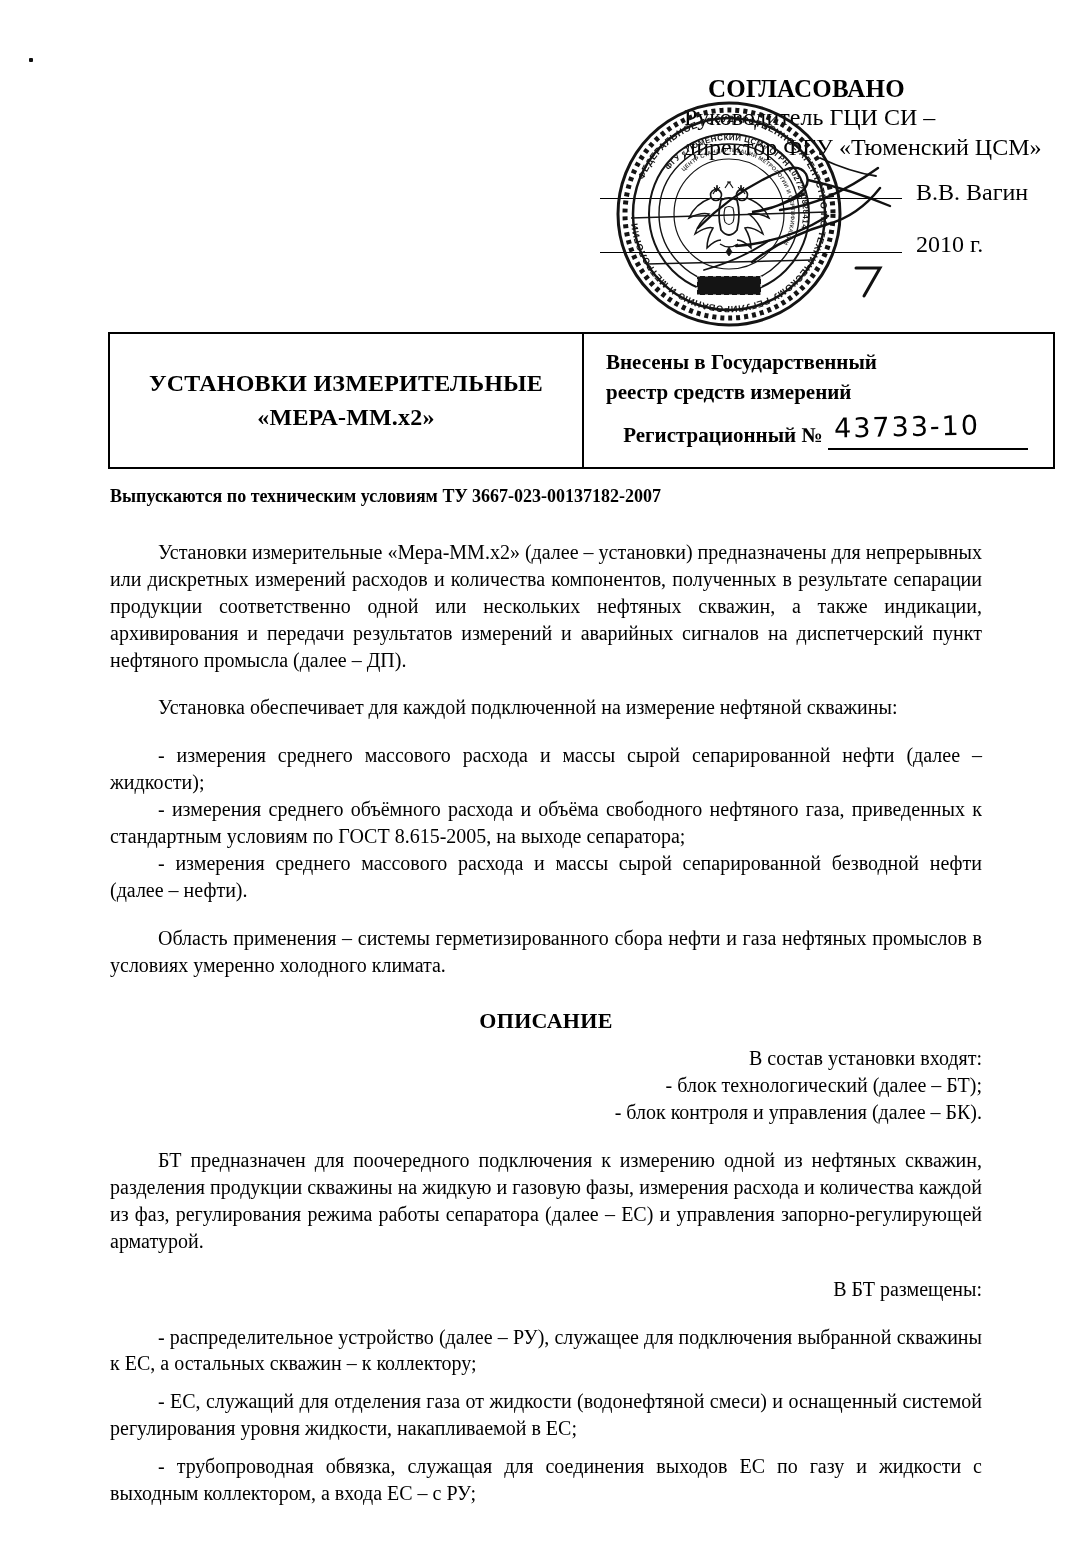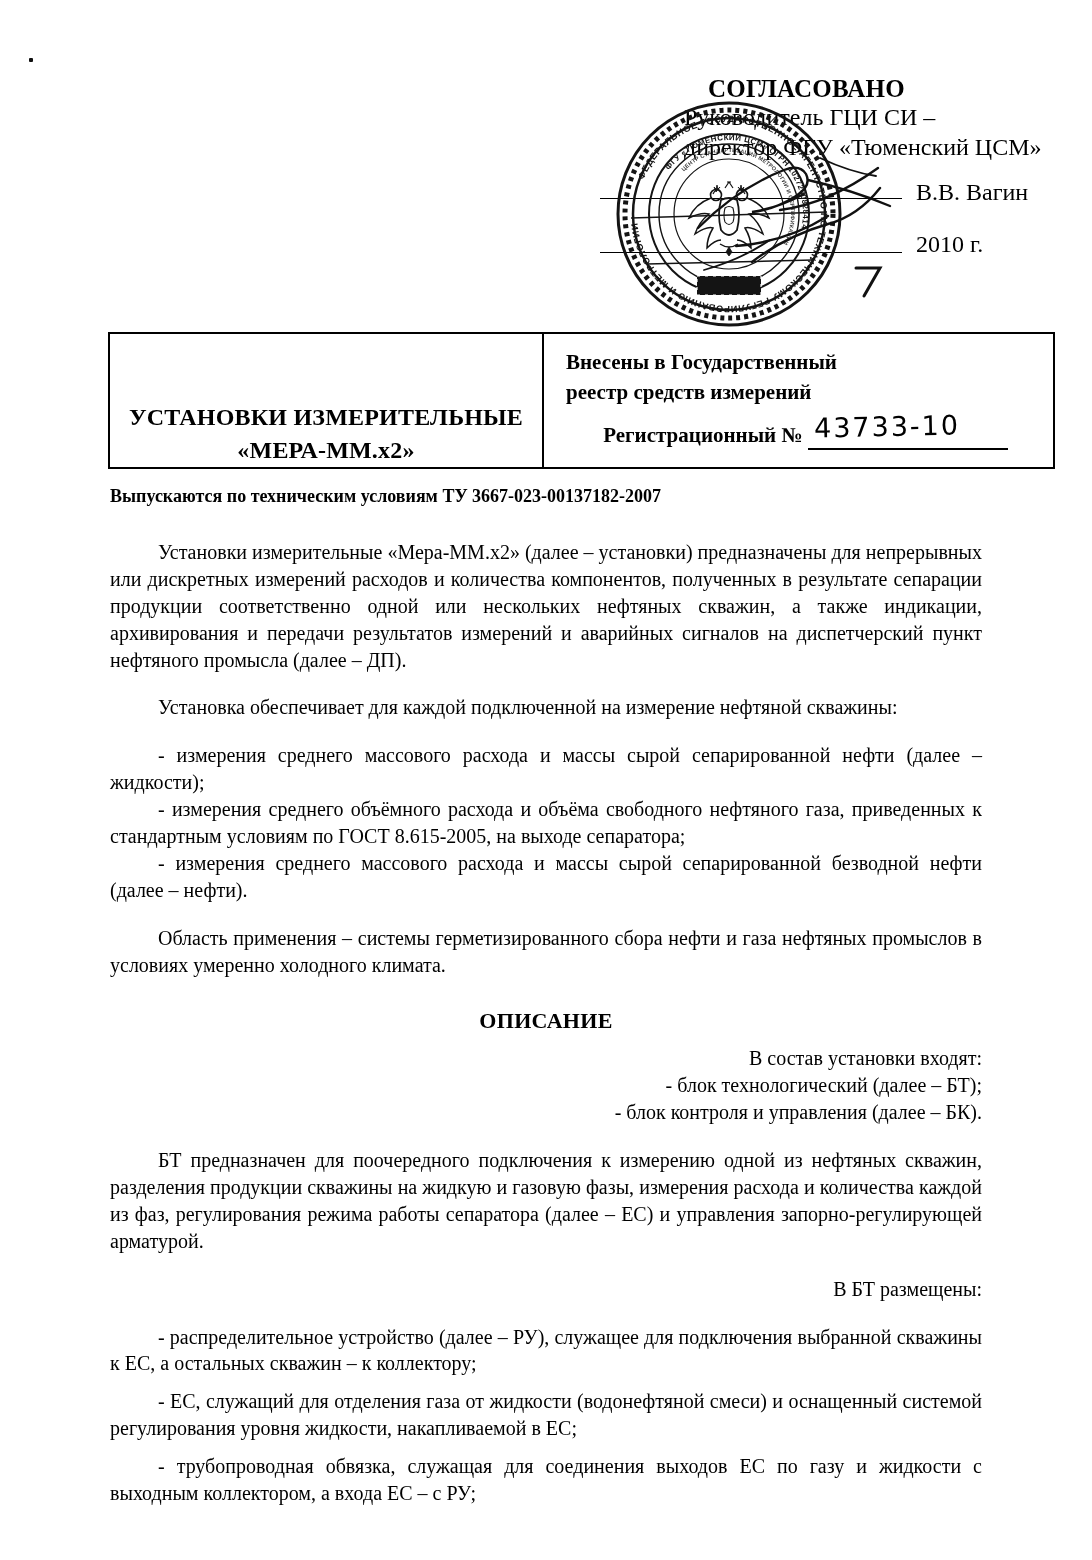--- a/index.html
+++ b/index.html
@@ -107,27 +107,27 @@
     position: absolute;
     left: 108px;
     top: 332px;
     width: 947px;
     height: 137px;
     border: 2.5px solid #000;
     box-sizing: border-box;
     display: flex;
   }
   .titlebox-left {
-    width: 434px;
+    width: 474px;
     box-sizing: border-box;
     border-right: 2.5px solid #000;
     display: flex;
     flex-direction: column;
     align-items: center;
-    justify-content: flex-end;
+    justify-content: center;
     padding: 0 8px;
   }
   .product-name {
     font-weight: bold;
     font-size: 24px;
     text-align: center;
     line-height: 1.38;
     letter-spacing: .2px;
   }
   .titlebox-right {

